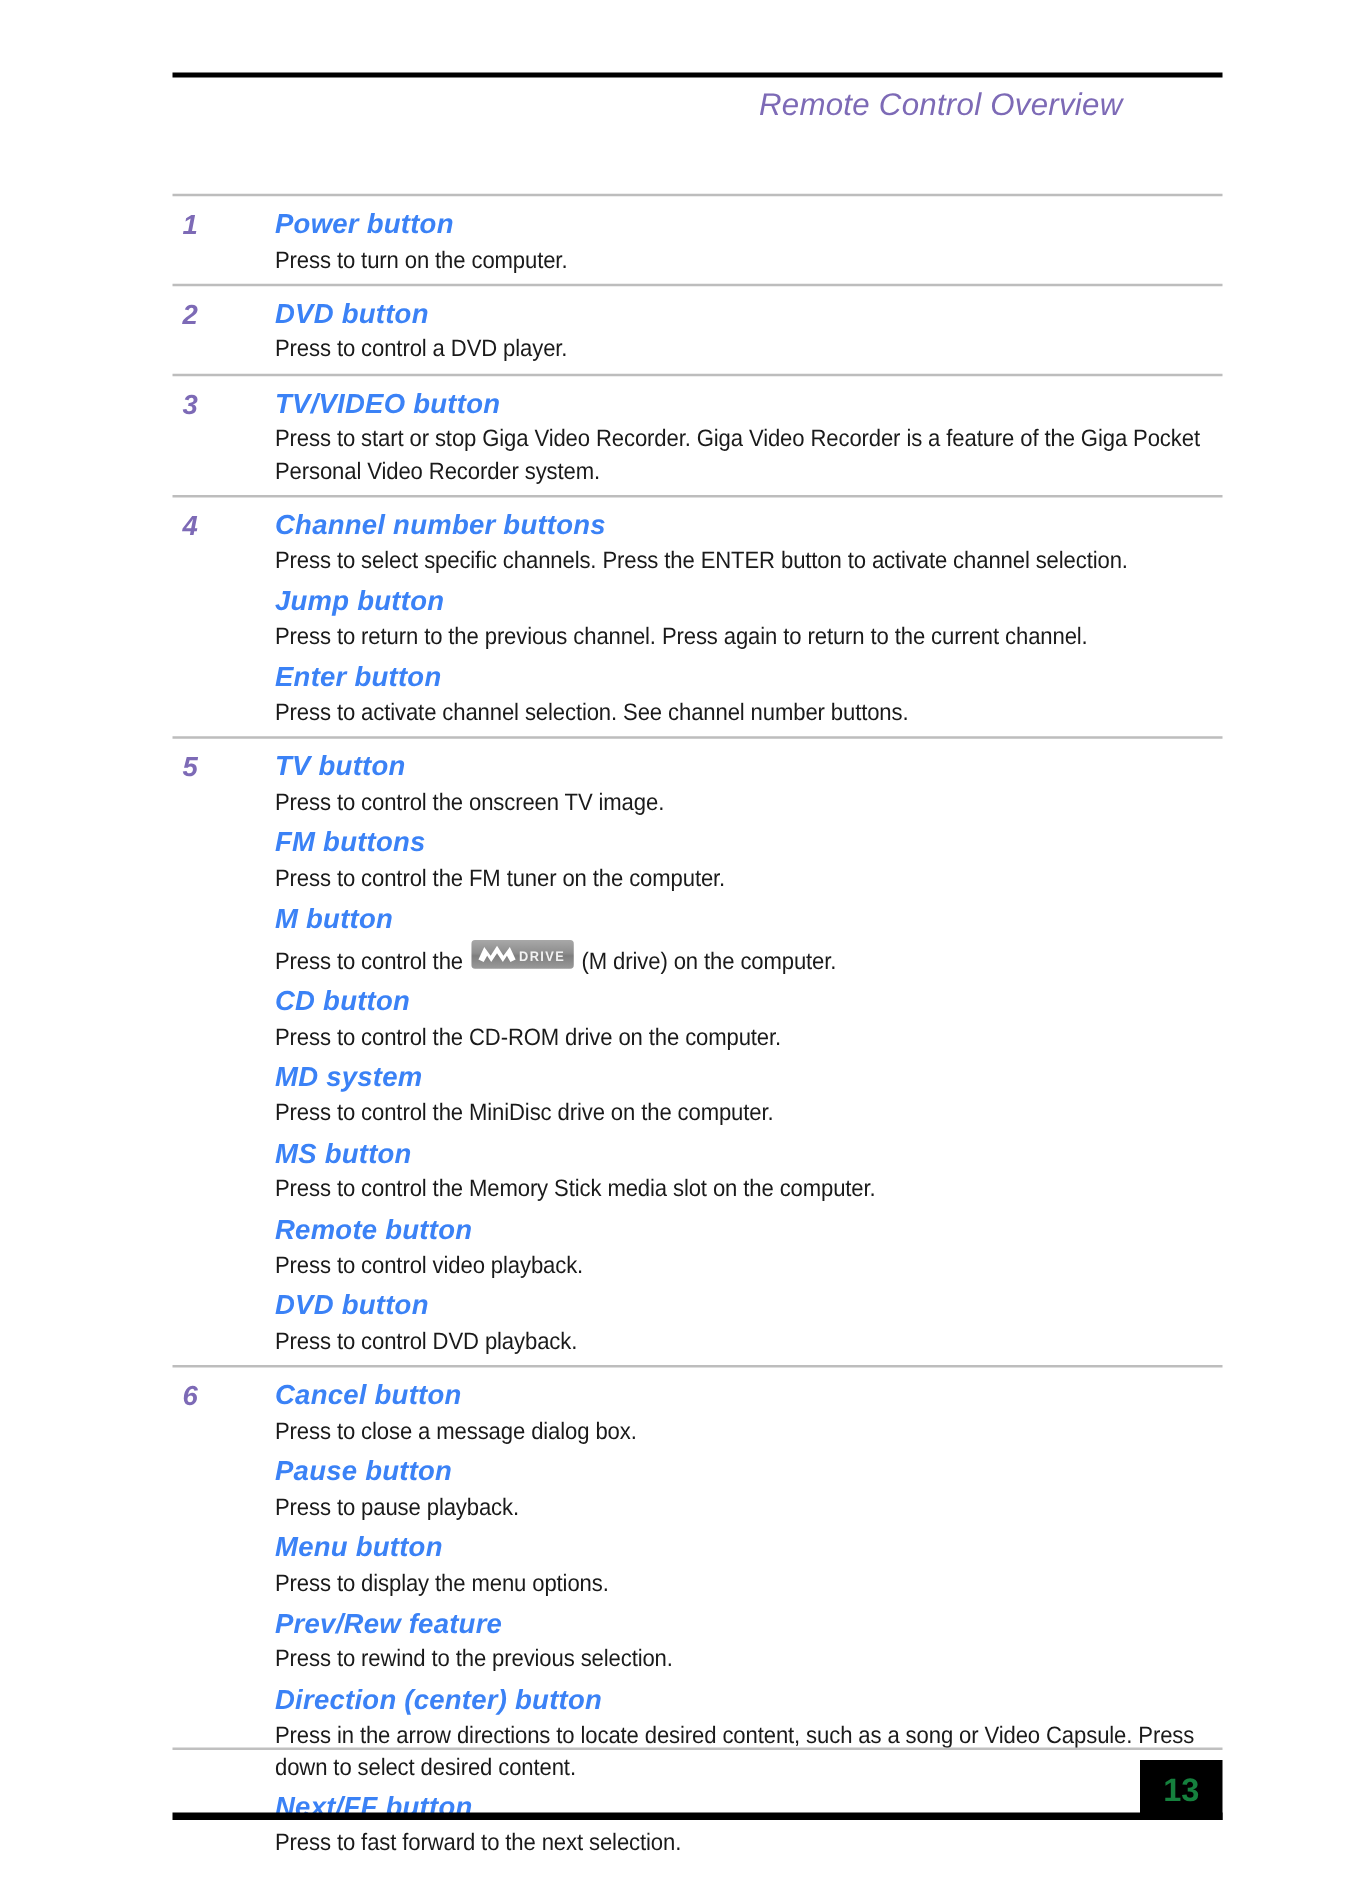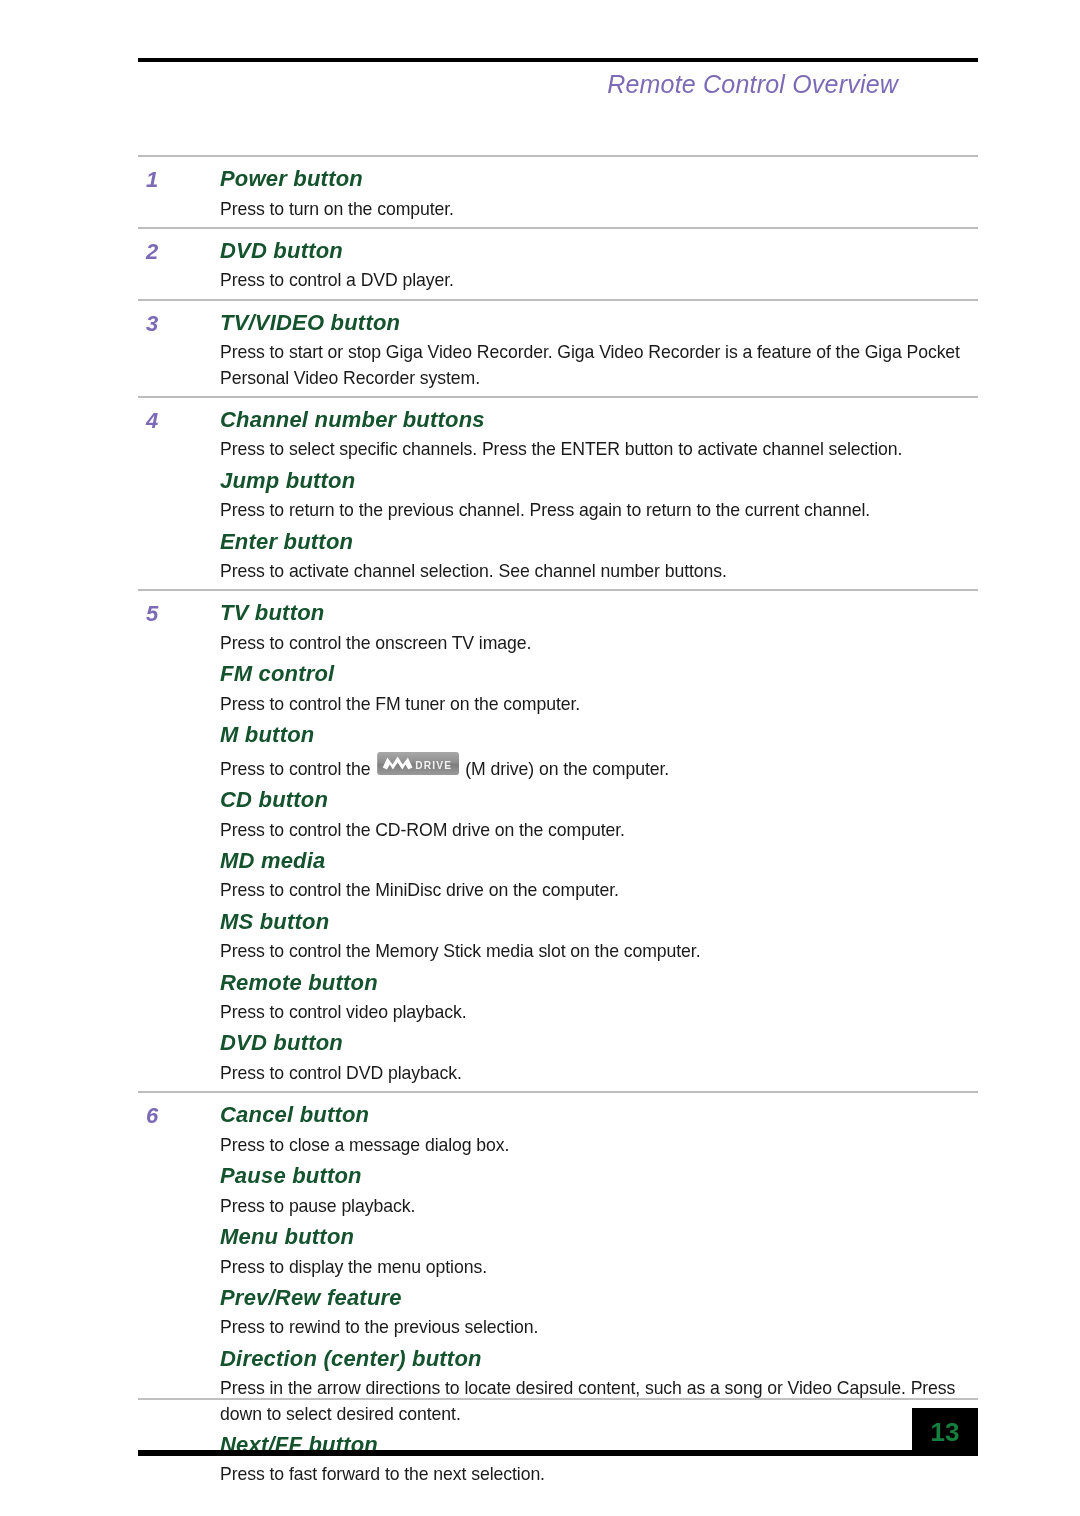--- a/index.html
+++ b/index.html
@@ -73,21 +73,21 @@
     font-size: 22px;
     font-weight: bold;
     font-style: italic;
     color: #7d6ab6;
   }
 
   .item-title {
     font-size: 22px;
     font-weight: bold;
     font-style: italic;
-    color: #14532d;
+    color: #3b82f6;
     line-height: 1.30;
     margin: 5px 0 2px 0;
     letter-spacing: 0.2px;
   }
   .item-title.first { margin-top: 5px; }
 
   .item-desc {
     font-size: 19px;
     color: #1a1a1a;
     line-height: 1.33;
@@ -198,36 +198,36 @@
           <div class="item-title">Enter button</div>
           <div class="item-desc">Press to activate channel selection. See channel number buttons.</div>
         </div>
       </div>
       <div class="sec">
         <div class="sec-rule"></div>
         <div class="sec-body">
           <div class="sec-num">5</div>
           <div class="item-title first">TV button</div>
           <div class="item-desc">Press to control the onscreen TV image.</div>
-          <div class="item-title">FM control</div>
+          <div class="item-title">FM buttons</div>
           <div class="item-desc">Press to control the FM tuner on the computer.</div>
           <div class="item-title">M button</div>
           <div class="item-desc mdrive-line">
             <span>Press to control the</span>
             <span class="mdrive-logo">
               <svg width="88" height="23" viewBox="0 0 88 23">
                 <path d="M6 15.5 L11 5.5 L16.5 12.5 L22 4.5 L27.5 12.5 L33 5.5 L38 15.5 L33.5 17.5 L30.5 12.5 L27 17.5 L22 10.5 L17 17.5 L13.5 12.5 L10.5 17.5 Z" fill="#ffffff"></path>
                 <text x="41" y="17" font-family="Liberation Sans, sans-serif" font-size="11" font-weight="bold" letter-spacing="1.2" fill="#f2f2f2">DRIVE</text>
               </svg>
             </span>
             <span>(M drive) on the computer.</span>
           </div>
           <div class="item-title">CD button</div>
           <div class="item-desc">Press to control the CD-ROM drive on the computer.</div>
-          <div class="item-title">MD media</div>
+          <div class="item-title">MD system</div>
           <div class="item-desc">Press to control the MiniDisc drive on the computer.</div>
           <div class="item-title">MS button</div>
           <div class="item-desc">Press to control the Memory Stick media slot on the computer.</div>
           <div class="item-title">Remote button</div>
           <div class="item-desc">Press to control video playback.</div>
           <div class="item-title">DVD button</div>
           <div class="item-desc">Press to control DVD playback.</div>
         </div>
       </div>
       <div class="sec">

